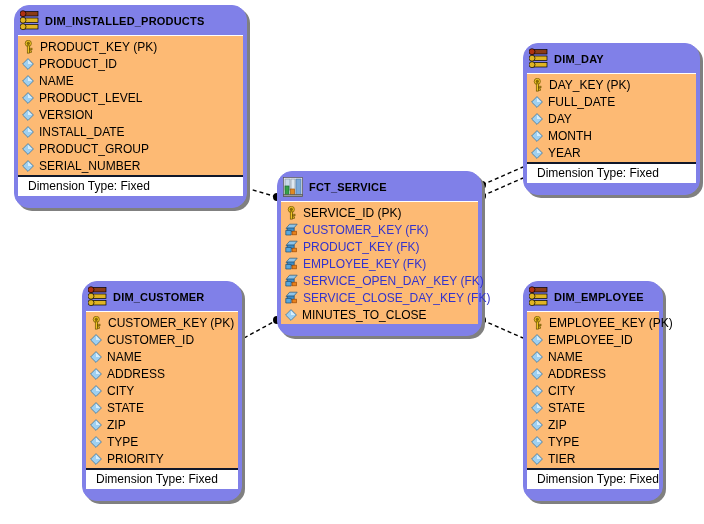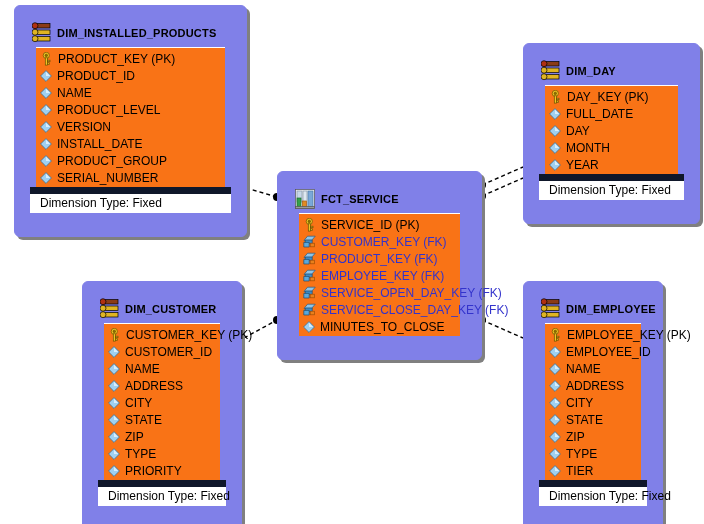--- a/index.html
+++ b/index.html
@@ -25,57 +25,57 @@
     width: 704px; height: 524px;
     pointer-events: none;
   }
 
   
   .entity {
     position: absolute;
     box-sizing: border-box;
     background: #8080e8;
     border: 1px solid #8080e8;
-    border-radius: 6px;
+    border-radius: 15px;
     box-shadow: 3px 3px 0 0 #808080;
-    padding: 12px;
+    padding: 0;
   }
   .ent-header {
     height: 29px;
     display: flex;
     align-items: center;
     padding-left: 5px;
     gap: 6px;
     color: #000000;
     font-size: 11px;
     font-weight: bold;
     letter-spacing: 0.2px;
     white-space: nowrap;
   }
   .ent-body {
-    background: #f97316;
-    margin: 0 9px;
+    background: #fdba74;
+    margin: 0 3px;
     padding: 2px 0 1px 0;
     border-top: 1px solid #ffffff;
   }
   .attr {
     display: flex;
     align-items: center;
     height: 17px;
     padding-left: 4px;
     gap: 5px;
     font-size: 12px;
     color: #000000;
     white-space: nowrap;
   }
   .attr.fk .attr-label { color: #3333cc; }
   .ent-footer {
     background: #ffffff;
     margin: 0 3px 0 3px;
-    border-top: 7px solid #0f172a;
+    border-top: 2px solid #0f172a;
     font-size: 12px;
     color: #000000;
     padding: 2px 0 3px 10px;
     white-space: nowrap;
   }
   .ent-bottompad { height: 11px; }
 
   
   .icon { flex: 0 0 auto; display: block; }
 

